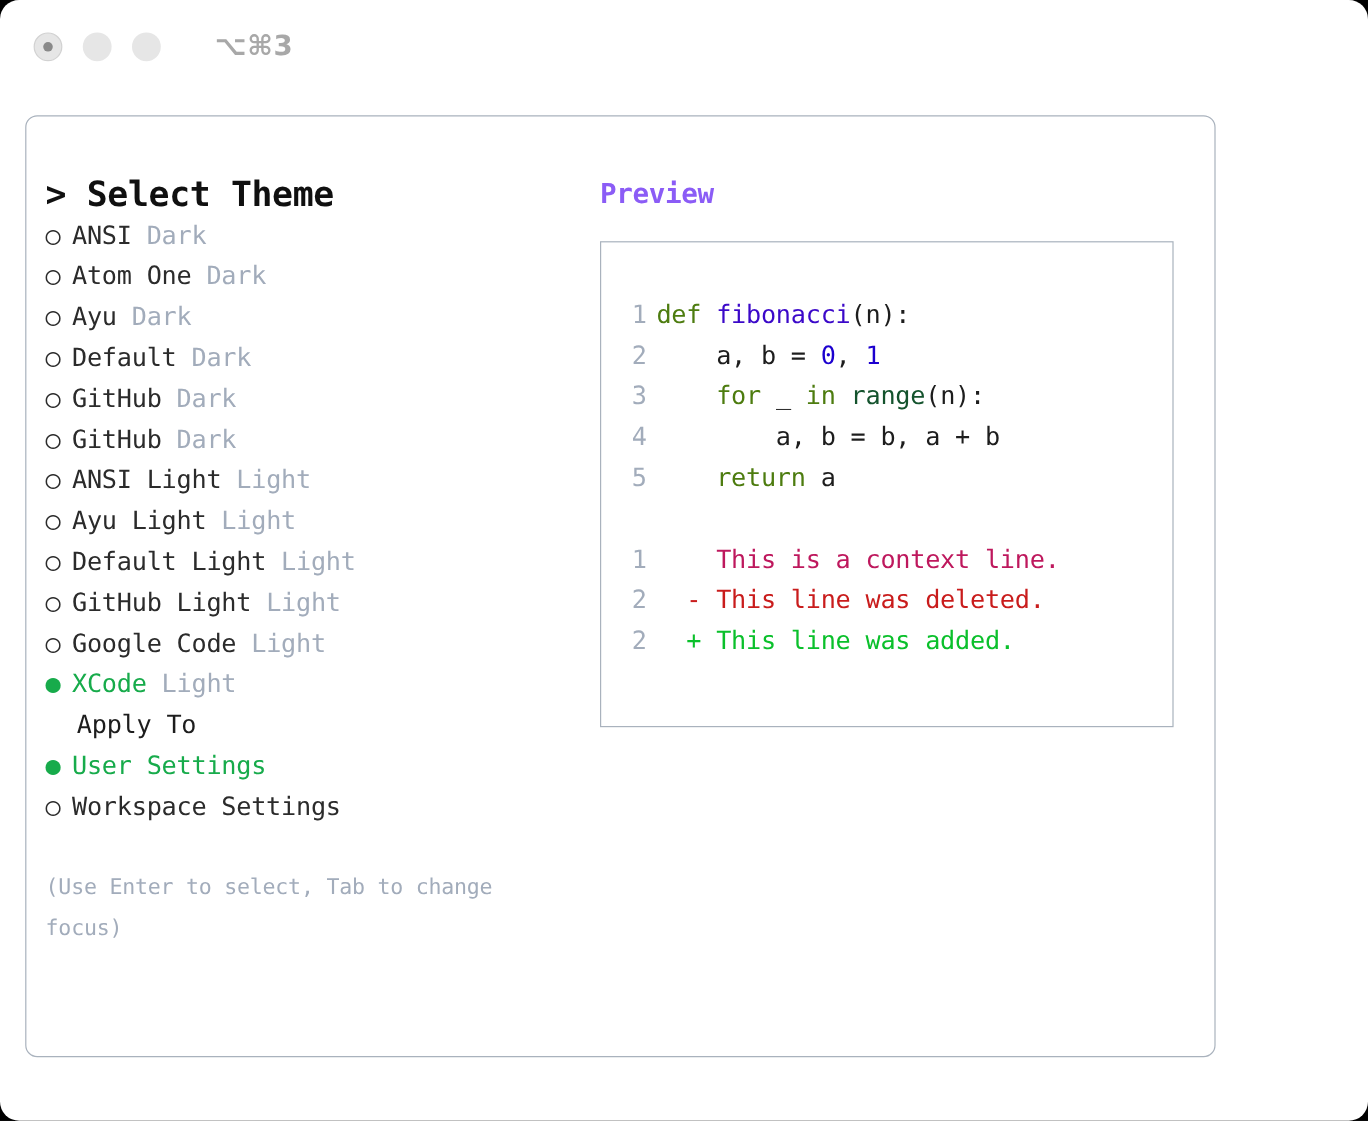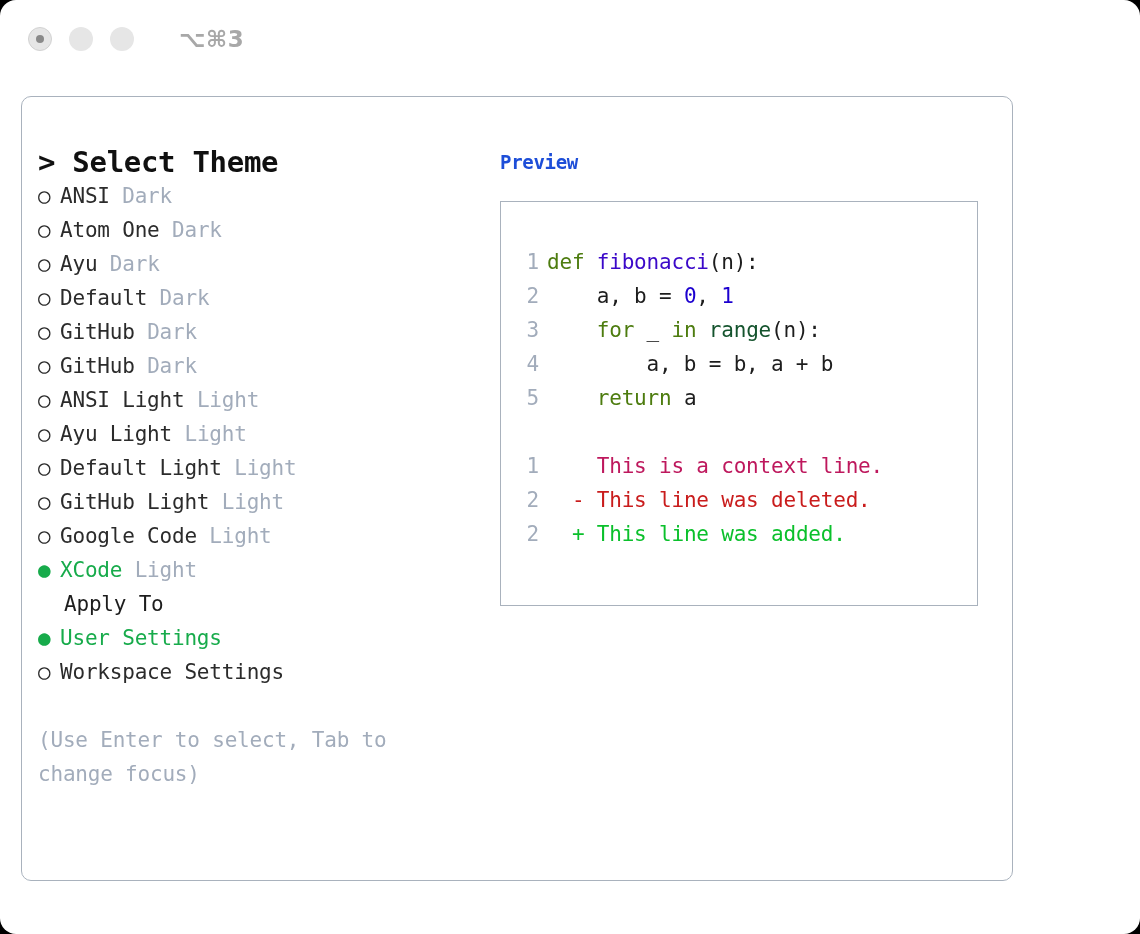--- a/index.html
+++ b/index.html
@@ -145,38 +145,38 @@
   }
   .apply-row .bullet {
     display: inline-block;
     width: 22px;
   }
   .apply-row.selected .bullet { color: #17ab4b; }
   .apply-row.selected .label { color: #17ab4b; }
 
   .hint {
     margin-top: 34px;
-    font-size: 21px;
+    font-size: 18px;
     line-height: 34px;
     color: #a2acbb;
     width: 410px;
     letter-spacing: -0.2px;
   }
 
   
   .right-col {
     position: absolute;
     left: 478px;
     top: 48px;
     width: 490px;
   }
   .preview-heading {
-    font-size: 19px;
+    font-size: 23px;
     font-weight: 700;
-    color: #1d4ed8;
+    color: #8b5cf6;
     line-height: 34px;
     letter-spacing: -0.3px;
   }
   .preview-box {
     margin-top: 22px;
     width: 478px;
     height: 405px;
     border: 1.5px solid #a9b2bd;
     box-sizing: border-box;
     background: #ffffff;

